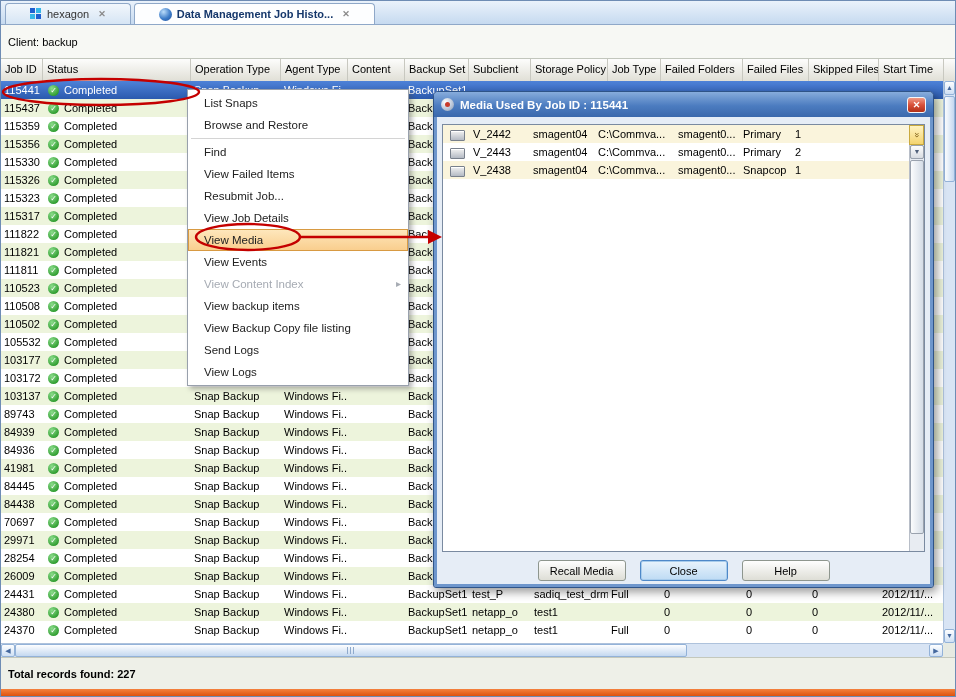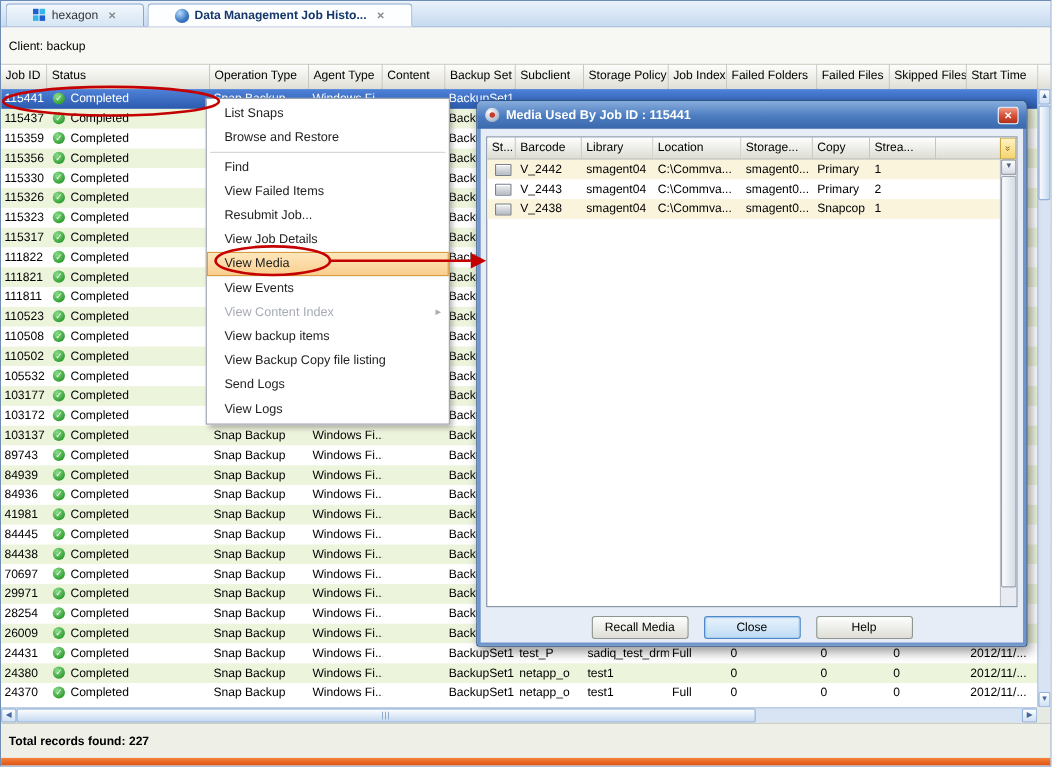--- a/index.html
+++ b/index.html
@@ -121,21 +121,21 @@
 
   <div class="jhead">
       <div class="jh" style="width: 42px;">Job ID</div>
       <div class="jh" style="width: 148px;">Status</div>
       <div class="jh" style="width: 90px;">Operation Type</div>
       <div class="jh" style="width: 67px;">Agent Type</div>
       <div class="jh" style="width: 57px;">Content</div>
       <div class="jh" style="width: 64px;">Backup Set</div>
       <div class="jh" style="width: 62px;">Subclient</div>
       <div class="jh" style="width: 77px;">Storage Policy</div>
-      <div class="jh" style="width: 53px;">Job Index</div>
+      <div class="jh" style="width: 53px;">Job Type</div>
       <div class="jh" style="width: 82px;">Failed Folders</div>
       <div class="jh" style="width: 66px;">Failed Files</div>
       <div class="jh" style="width: 70px;">Skipped Files</div>
       <div class="jh" style="width: 65px;">Start Time</div>
       <div class="jh fill"></div>
     </div>
   <div class="jbody">
       <div class="jr sel">
         <div class="jc" style="width: 42px;">115441</div>
         <div class="jc" style="width: 148px;"><span class="ok-icon"></span><span>Completed</span></div>
@@ -639,30 +639,20 @@
       <div class="mi">View Logs</div>
     </div>
 
   <div class="dialog">
     <div class="dlg-title">
       <span class="dlg-icon"></span>
       <span>Media Used By Job ID : 115441</span>
       <span class="dlg-close x-icon"></span>
     </div>
     <div class="dlg-panel">
-      <div class="dhead">
-          <div class="dh" style="width: 26px;">St...</div>
-          <div class="dh" style="width: 60px;">Barcode</div>
-          <div class="dh" style="width: 65px;">Library</div>
-          <div class="dh" style="width: 80px;">Location</div>
-          <div class="dh" style="width: 65px;">Storage...</div>
-          <div class="dh" style="width: 52px;">Copy</div>
-          <div class="dh" style="width: 60px;">Strea...</div>
-          <div class="dh fill"></div>
-        </div>
       <div>
           <div class="dr alt">
             <div class="dc" style="width: 26px;"><span class="media-icon"></span></div>
             <div class="dc" style="width: 60px;">V_2442</div>
             <div class="dc" style="width: 65px;">smagent04</div>
             <div class="dc" style="width: 80px;">C:\Commva...</div>
             <div class="dc" style="width: 65px;">smagent0...</div>
             <div class="dc" style="width: 52px;">Primary</div>
             <div class="dc" style="width: 60px;">1</div>
           </div>

